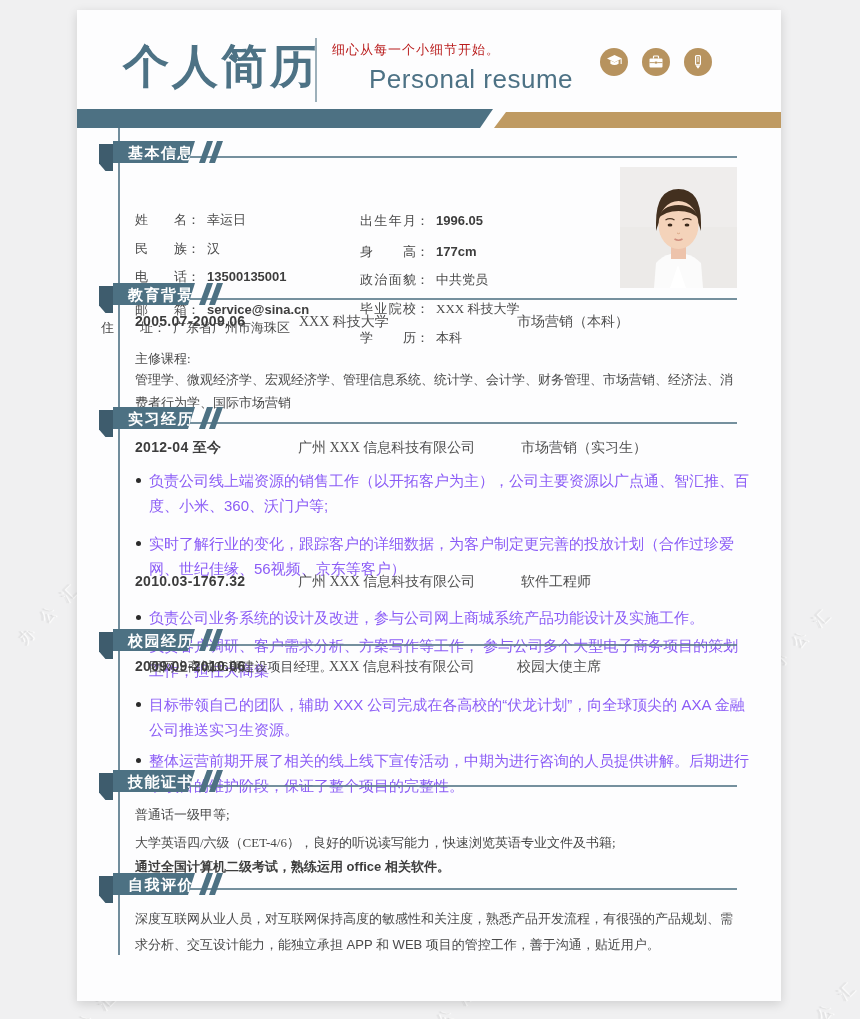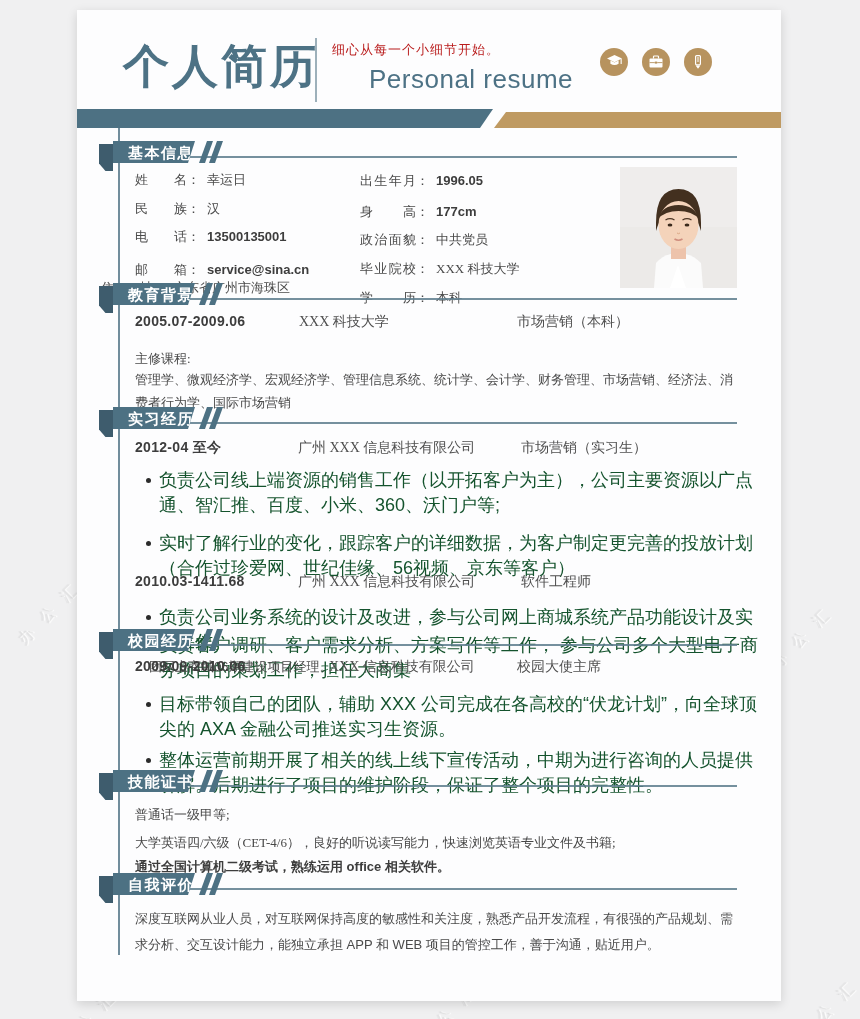--- a/index.html
+++ b/index.html
@@ -34,32 +34,32 @@
         clip-path:polygon(0 0,100% 0,100% 100%,46% 100%,0 72%);}
   .bbody{position:absolute;left:14px;top:0;width:82px;height:22px;background:#4d7183;
         clip-path:polygon(0 0,100% 0,calc(100% - 7px) 100%,0 100%);}
   .btxt{display:block;padding:3px 0 0 15px;font-family:"Liberation Serif",serif;
         font-weight:bold;font-size:15px;color:#fff;letter-spacing:1.5px;}
   .bstripe{position:absolute;top:0;height:22px;width:6px;background:#4d7183;transform:skewX(-20deg);}
   .s1{left:104px}.s2{left:114px}
   .rule{position:absolute;left:36px;width:624px;height:2px;background:rgba(93,125,141,.85);z-index:5;}
   
   .frow{position:absolute;font-size:13px;color:#4a4a4a;font-family:"Liberation Serif",serif;white-space:nowrap;}
-  .flabel{display:inline-block;width:52px;text-align:justify;text-align-last:justify;}
+  .flabel{display:inline-block;width:52px;text-align:justify;text-align-last:justify;margin-top:40px;}
   .flabel.w4{width:56px;}
   .fval{margin-left:7px;}
   .v-num{font-family:"Liberation Sans",sans-serif;font-weight:600;color:#3d3d3d;}
   
   .erow{position:absolute;left:0;width:660px;font-size:14px;white-space:nowrap;z-index:2;}
   .erow .d{position:absolute;left:58px;font-weight:bold;color:#3d3d3d;letter-spacing:.3px;}
   .erow .c{position:absolute;left:221px;font-family:"Liberation Serif",serif;color:#4f4f4f;}
   .erow .r{position:absolute;left:444px;font-family:"Liberation Serif",serif;color:#4f4f4f;}
   
-  .bullet{position:absolute;left:68px;width:602px;padding-left:14px;font-size:18px;
-          color:#14532d;line-height:25px;z-index:2;}
+  .bullet{position:absolute;left:58px;width:602px;padding-left:14px;font-size:15px;
+          color:#8b5cf6;line-height:25px;z-index:2;}
   .dot{position:absolute;left:1px;top:10px;width:5px;height:5px;border-radius:50%;background:#2b2b2b;}
   .para{position:absolute;font-size:13px;color:#4a4a4a;line-height:23px;z-index:2;}
   .serif{font-family:"Liberation Serif",serif;}
   .line{position:absolute;font-size:13px;color:#474747;white-space:nowrap;z-index:2;}
 </style>
 </head>
 <body>
 
 <span class="wm" style="left:8px;top:600px;">办公汇</span>
 <span class="wm" style="left:370px;top:580px;opacity:.6;">办公汇</span>
@@ -203,21 +203,21 @@
   <div class="bullet" style="top:458px">
     <span class="dot"></span>
     <span>负责公司线上端资源的销售工作（以开拓客户为主），公司主要资源以广点通、智汇推、百度、小米、360、沃门户等;</span>
   </div>
   <div class="bullet" style="top:521px">
     <span class="dot"></span>
     <span>实时了解行业的变化，跟踪客户的详细数据，为客户制定更完善的投放计划（合作过珍爱网、世纪佳缘、56视频、京东等客户）</span>
   </div>
 
   <div class="erow" style="top:563px">
-    <span class="d">2010.03-1411.68</span>
+    <span class="d">2010.03-1767.32</span>
     <span class="c">广州 XXX 信息科技有限公司</span>
     <span class="r">软件工程师</span>
   </div>
   <div class="bullet" style="top:595px">
     <span class="dot"></span>
     <span>负责公司业务系统的设计及改进，参与公司网上商城系统产品功能设计及实施工作。</span>
   </div>
   <div class="bullet" style="top:623px">
     <span class="dot"></span>
     <span>负责客户调研、客户需求分析、方案写作等工作， 参与公司多个大型电子商务项目的策划工作，担任大商集</span>

